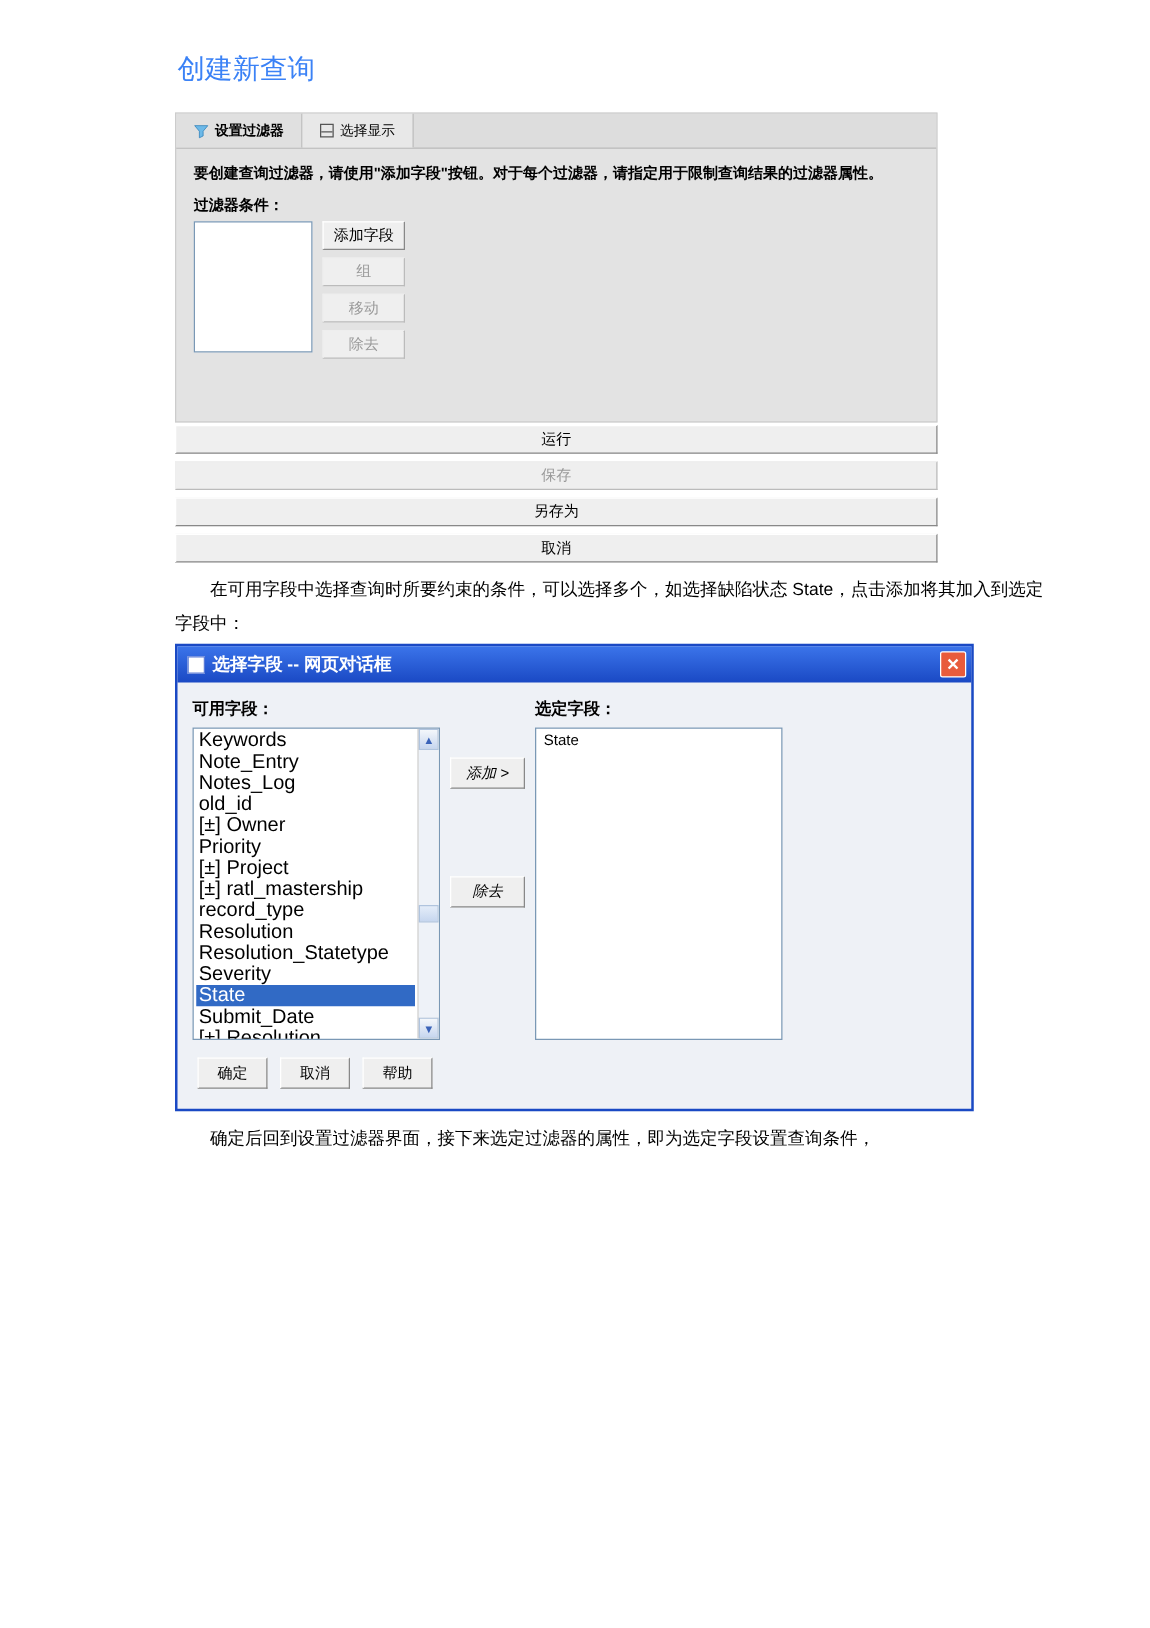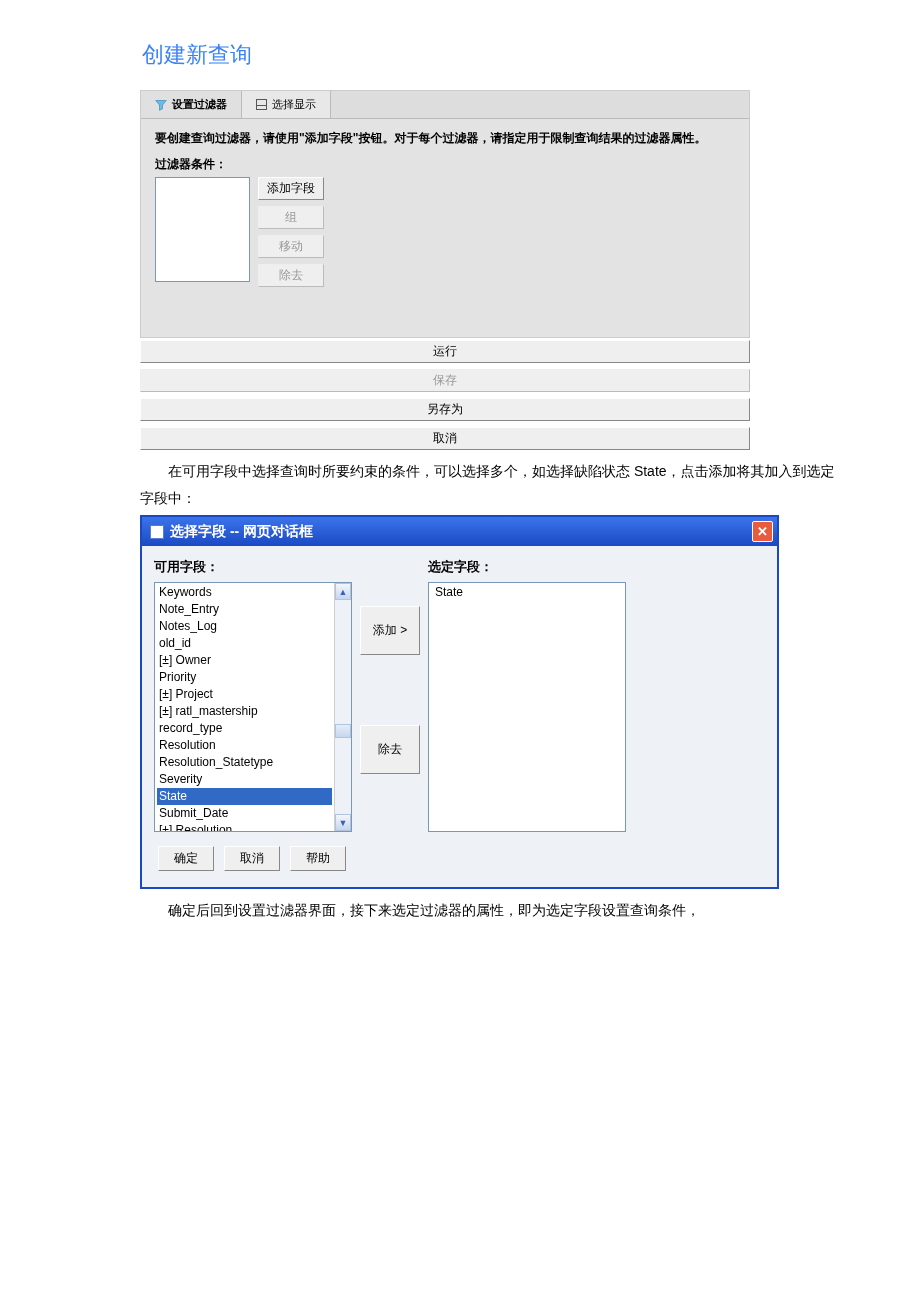--- a/index.html
+++ b/index.html
@@ -142,21 +142,21 @@
       width: 198px;
       height: 250px;
       border: 1px solid #7a98b5;
       background: #fff;
       overflow: hidden;
       display: flex;
     }
     .list-inner {
       flex: 1;
       overflow: hidden;
-      font-size: 12px;
+      font-size: 16px;
       line-height: 17px;
       padding: 1px 2px;
     }
     .list-item { white-space: nowrap; padding: 0 2px; }
     .list-item.selected { background: #316ac5; color: #fff; }
     .scrollbar {
       width: 17px;
       background: #e8e8e8;
       display: flex;
       flex-direction: column;
@@ -176,21 +176,21 @@
       left: 0; right: 0;
       background: linear-gradient(#e4edf9,#c6d6ef);
       border: 1px solid #b0c4de;
     }
     .midcol {
       display: flex;
       flex-direction: column;
       gap: 70px;
       padding-top: 48px;
     }
-    .midcol .winbtn { min-width: 60px; padding: 15px 6px; }
+    .midcol .winbtn { min-width: 60px; padding: 3px 6px; font-style: italic; }
     .rightlist {
       width: 198px;
       height: 250px;
       border: 1px solid #7a98b5;
       background: #fff;
       font-size: 12px;
       padding: 2px 4px;
     }
     .dialog-btns {
       display: flex;

